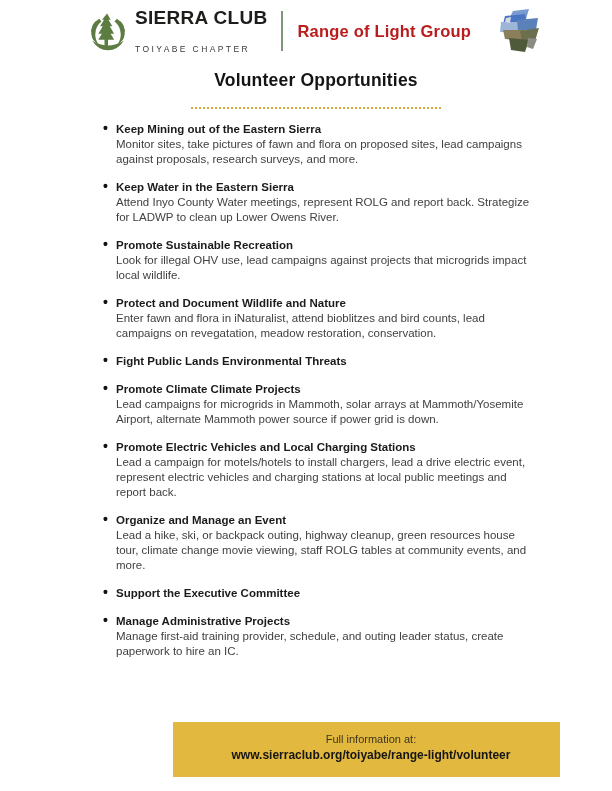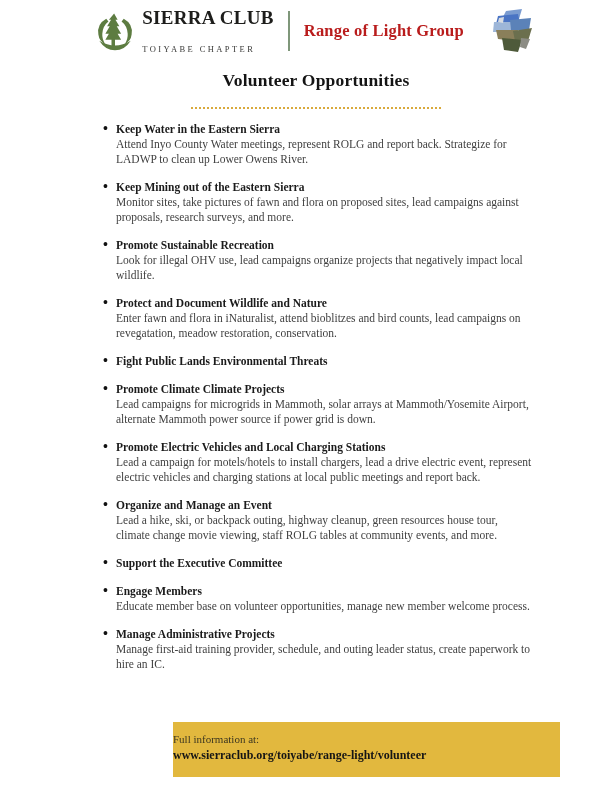--- a/index.html
+++ b/index.html
@@ -1,21 +1,21 @@
 <!DOCTYPE html>
 <html><head>
 <meta charset="utf-8">
 <style>
   html,body{margin:0;padding:0;background:#ffffff;}
   .page{
     position:relative;
     width:488px;height:791px;
     margin:0 auto;
     background:#ffffff;
-    font-family:Liberation Serif, serif;
+    font-family:Liberation Sans, sans-serif;
     overflow:hidden;
     padding-left:20px;
   }
   
   .header{
     display:flex;align-items:center;justify-content:center;
     padding-top:8px;height:46px;gap:14px;
   }
   .logo-block{display:flex;align-items:center;gap:6px;}
   .emblem{width:42px;height:40px;flex:0 0 auto;}
@@ -58,20 +58,21 @@
     position:absolute;left:1px;top:-1px;
     color:#111;font-size:14px;font-weight:700;
   }
   .item-heading{display:block;font-weight:700;color:#1b1b1b;}
   .item-body{display:block;max-width:545px;}
   
   .banner{
     position:absolute;left:121px;top:722px;
     width:396px;height:55px;
     background:#e2b83e;
+    text-align:center;
     box-sizing:border-box;
     padding-top:11px;
     cursor:pointer;
   }
   .banner-label{font-size:11px;color:#3c3620;}
   .banner-url{font-size:12px;font-weight:700;color:#151515;margin-top:3px;}
 </style>
 </head>
 <body>
 
@@ -109,32 +110,32 @@
       <polygon points="33,30 42,31 38,41 32,39" fill="#8c8c84"></polygon>
       <polygon points="11,10 16,9 15,15 10,14" fill="#d8dce2"></polygon>
     </svg>
   </div>
 
   <h1 class="title">Volunteer Opportunities</h1>
   <div class="dotted-divider"></div>
 
   <ul class="list">
     <li>
+      <span class="item-heading">Keep Mining out of the Eastern Sierra</span>
+      <span class="item-body">Monitor sites, take pictures of fawn and flora on proposed sites, lead campaigns against proposals, research surveys, and more.</span>
+    </li>
+
+    <li>
       <span class="item-heading">Keep Water in the Eastern Sierra</span>
       <span class="item-body">Attend Inyo County Water meetings, represent ROLG and report back. Strategize for LADWP to clean up Lower Owens River.</span>
     </li>
 
     <li>
-      <span class="item-heading">Keep Mining out of the Eastern Sierra</span>
-      <span class="item-body">Monitor sites, take pictures of fawn and flora on proposed sites, lead campaigns against proposals, research surveys, and more.</span>
-    </li>
-
-    <li>
       <span class="item-heading">Promote Sustainable Recreation</span>
-      <span class="item-body">Look for illegal OHV use, lead campaigns organize projects that negatively impact local wildlife.</span>
+      <span class="item-body">Look for illegal OHV use, lead campaigns against projects that microgrids impact local wildlife.</span>
     </li>
 
     <li>
       <span class="item-heading">Protect and Document Wildlife and Nature</span>
       <span class="item-body">Enter fawn and flora in iNaturalist, attend bioblitzes and bird counts, lead campaigns on revegatation, meadow restoration, conservation.</span>
     </li>
 
     <li>
       <span class="item-heading">Fight Public Lands Environmental Threats</span>
     </li>
@@ -151,24 +152,20 @@
 
     <li>
       <span class="item-heading">Organize and Manage an Event</span>
       <span class="item-body">Lead a hike, ski, or backpack outing, highway cleanup, green resources house tour, climate change movie viewing, staff ROLG tables at community events, and more.</span>
     </li>
 
     <li>
       <span class="item-heading">Support the Executive Committee</span>
     </li>
 
-    <li>
-      <span class="item-heading">Engage Members</span>
-      <span class="item-body">Educate member base on volunteer opportunities, manage new member welcome process.</span>
-    </li>
 
     <li>
       <span class="item-heading">Manage Administrative Projects</span>
       <span class="item-body">Manage first-aid training provider, schedule, and outing leader status, create paperwork to hire an IC.</span>
     </li>
   </ul>
 
   <div class="banner">
     <div class="banner-label">Full information at:</div>
     <div class="banner-url">www.sierraclub.org/toiyabe/range-light/volunteer</div>

